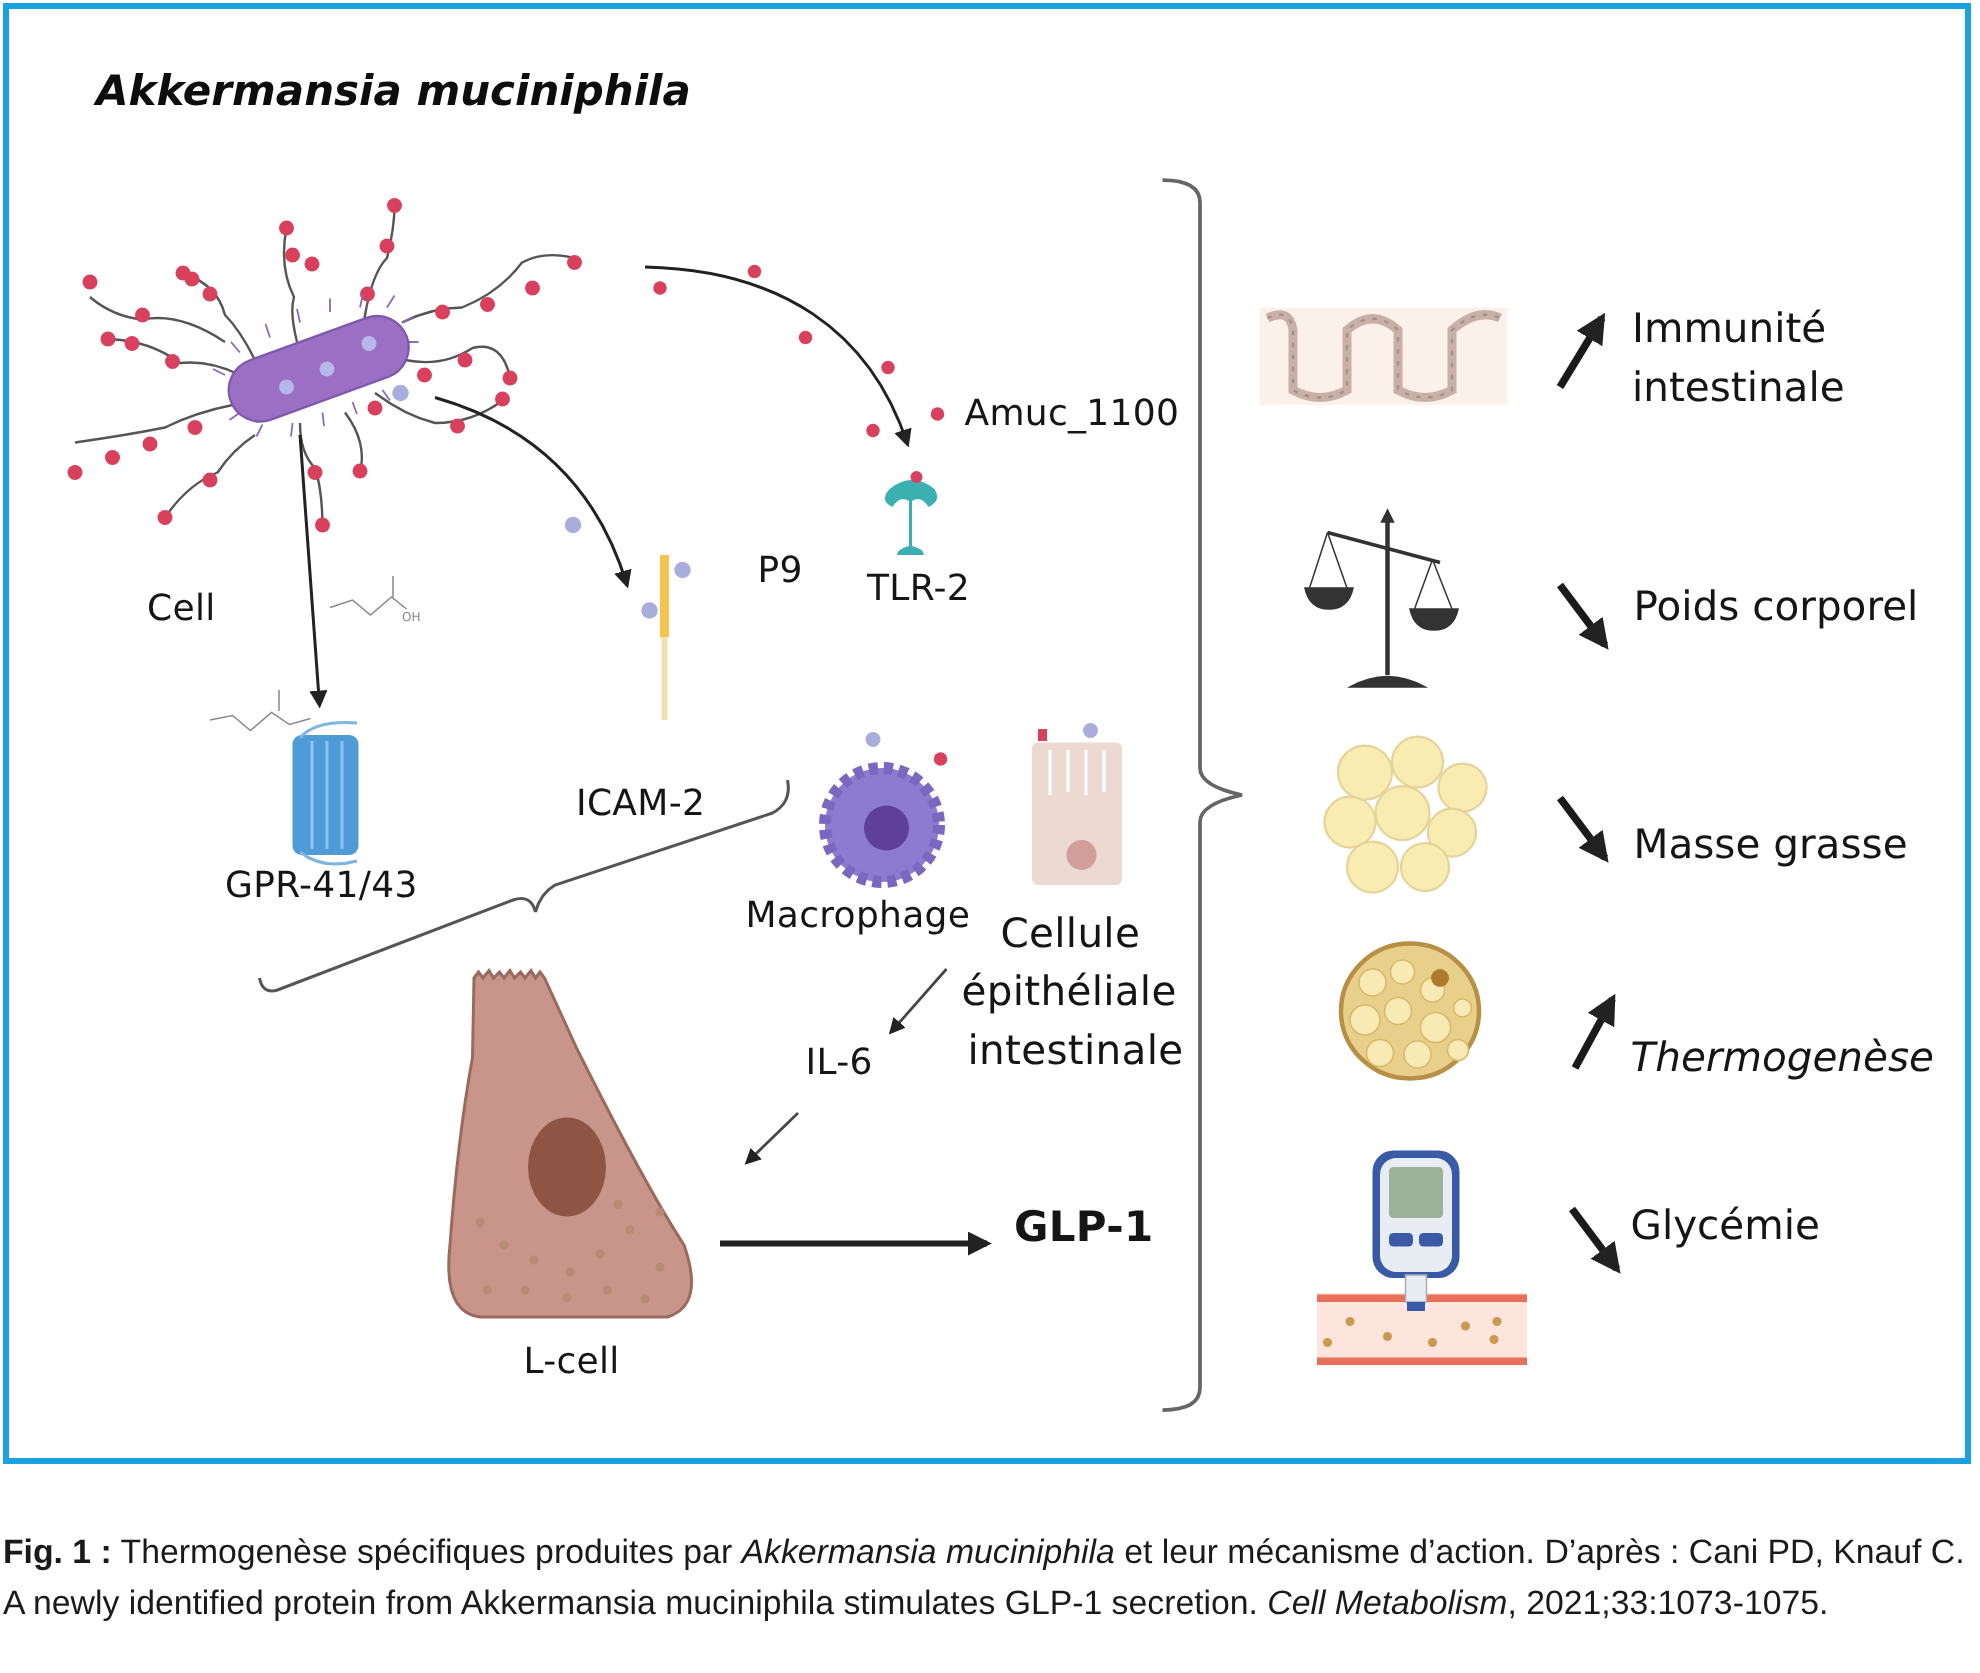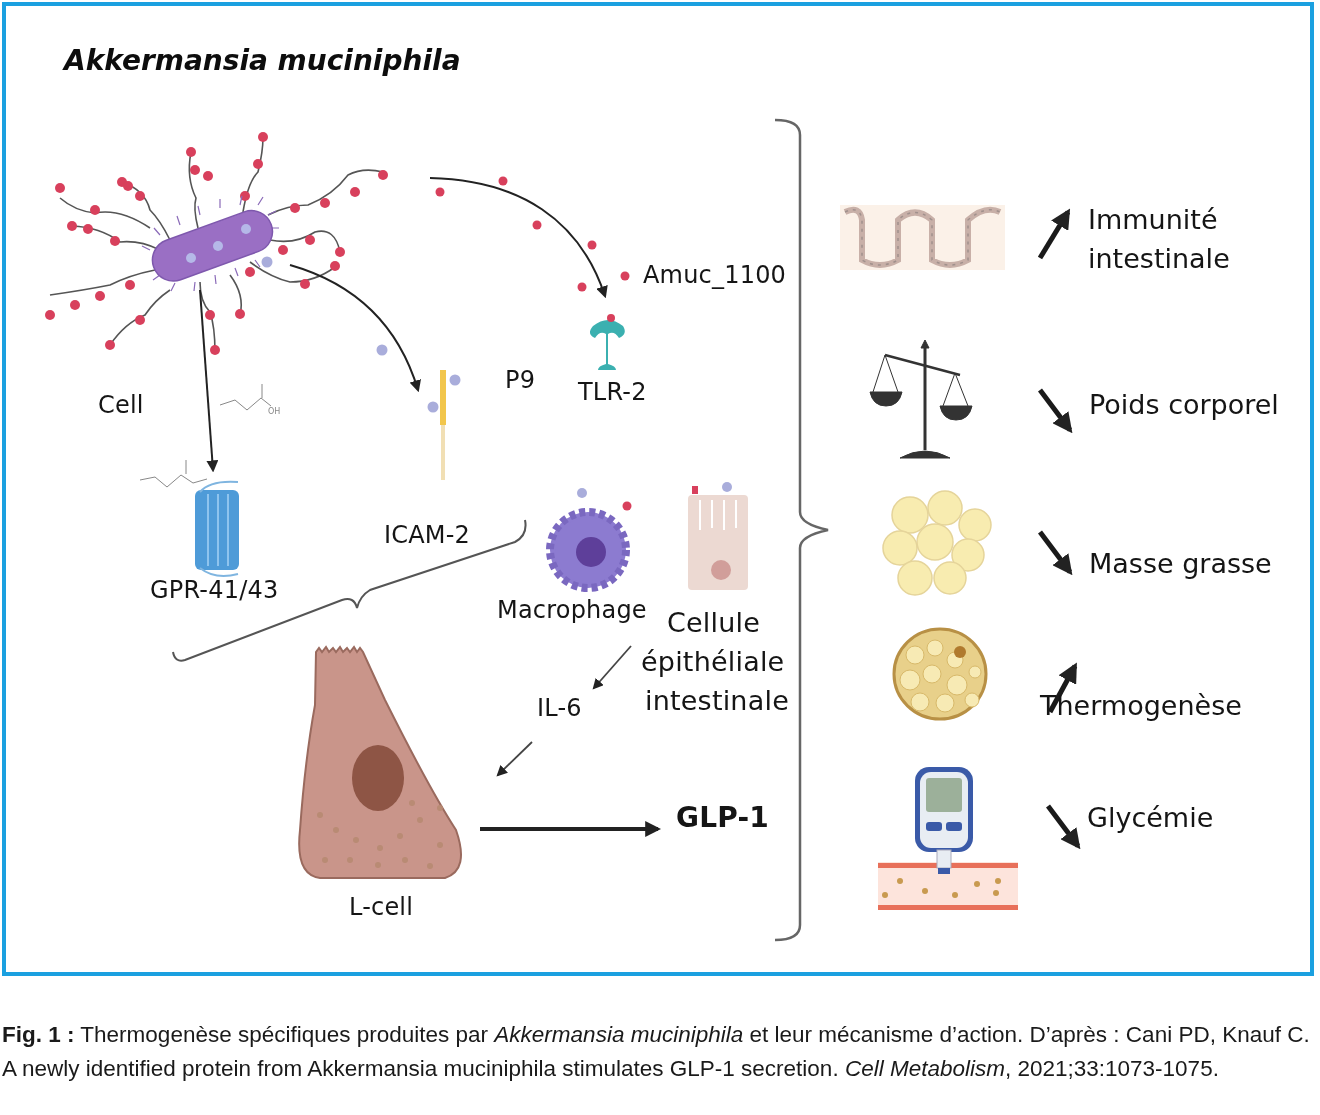--- a/index.html
+++ b/index.html
@@ -287,16 +287,16 @@
 <div class="lbl" style="left:537px; top:694px;">IL-6</div>
 <div class="lbl" style="left:349px; top:893px;">L-cell</div>
 <div class="lbl glp" style="left:676px; top:801px;">GLP-1</div>
 
 <div class="right-lbl" style="left:1088px; top:200px;">
   <div>Immunité</div>
   <div>intestinale</div>
 </div>
 <div class="right-lbl" style="left:1089px; top:385px;">Poids corporel</div>
 <div class="right-lbl" style="left:1089px; top:521px;margin-top:23px;">Masse grasse</div>
-<div class="right-lbl" style="left:1040px; top:686px;">Thermogenèse</div>
+<div class="right-lbl" style="left:1087px; top:686px;font-style:italic;">Thermogenèse</div>
 <div class="right-lbl" style="left:1087px; top:798px;">Glycémie</div>
 
 <div class="caption"><b>Fig. 1 :</b><span> Thermogenèse spécifiques produites par </span><i>Akkermansia muciniphila</i><span> et leur mécanisme d’action. D’après : Cani PD, Knauf C. A newly identified protein from Akkermansia muciniphila stimulates GLP-1 secretion. </span><i>Cell Metabolism</i><span>, 2021;33:1073-1075.</span></div>
 
 </body></html>

